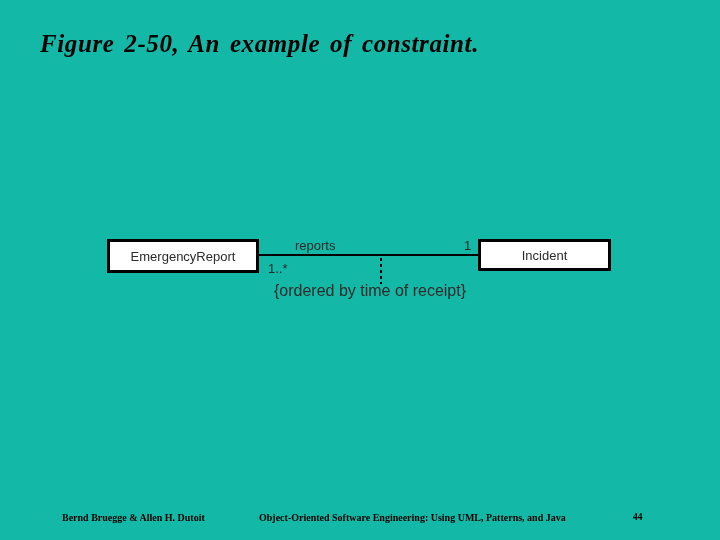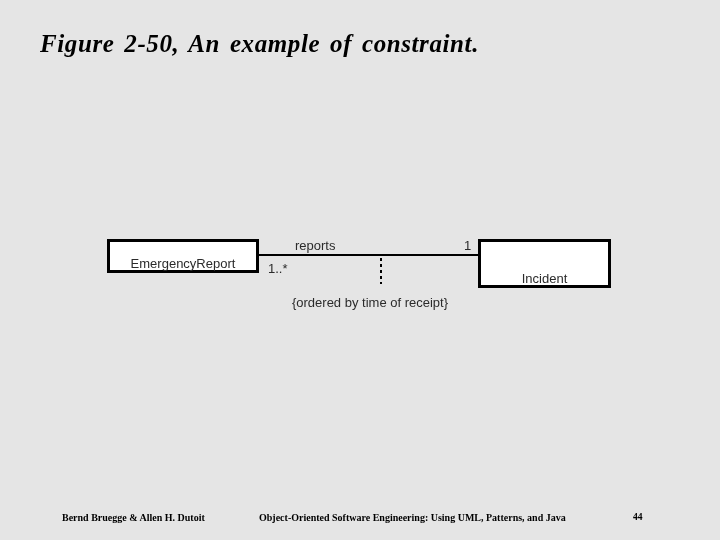--- a/index.html
+++ b/index.html
@@ -4,21 +4,21 @@
 <style>
   html, body {
     margin: 0;
     padding: 0;
     background: #ffffff;
   }
   .slide {
     position: relative;
     width: 720px;
     height: 540px;
-    background: #e5e5e5;
+    background: #14b8a6;
     overflow: hidden;
     font-family: "Liberation Sans", sans-serif;
   }
   .slide-title {
     position: absolute;
     left: 40px;
     top: 30px;
     font-family: "Liberation Serif", serif;
     font-style: italic;
     font-weight: bold;
@@ -28,28 +28,28 @@
     letter-spacing: 0.6px;
     word-spacing: 3px;
     white-space: nowrap;
   }
   .class-box {
     position: absolute;
     box-sizing: border-box;
     border: 3px solid #000000;
     background: #ffffff;
     display: flex;
-    align-items: flex-end;
+    align-items: center;
     justify-content: center;
     font-size: 13px;
     line-height: 13px;
     color: #2b2b2b;
   }
   .box-emergency { left: 107px; top: 239px; width: 152px; height: 34px; }
-  .box-incident  { left: 478px; top: 239px; width: 133px; height: 49px; }
+  .box-incident  { left: 478px; top: 239px; width: 133px; height: 32px; }
   .assoc-line {
     position: absolute;
     left: 258px;
     top: 254px;
     width: 220px;
     height: 2px;
     background: #000000;
   }
   .assoc-label {
     position: absolute;
@@ -65,23 +65,23 @@
     position: absolute;
     left: 380px;
     top: 258px;
     width: 2px;
     height: 26px;
     background: repeating-linear-gradient(to bottom, #000000 0 3px, transparent 3px 6px);
   }
   .constraint-text {
     position: absolute;
     left: 370px;
-    top: 296px;
+    top: 284px;
     transform: translateX(-50%);
-    font-size: 13px;
+    font-size: 16px;
     line-height: 14px;
     color: #2b2b2b;
     white-space: nowrap;
   }
   .footer-text {
     position: absolute;
     top: 512px;
     font-family: "Liberation Serif", serif;
     font-weight: bold;
     color: #000000;

